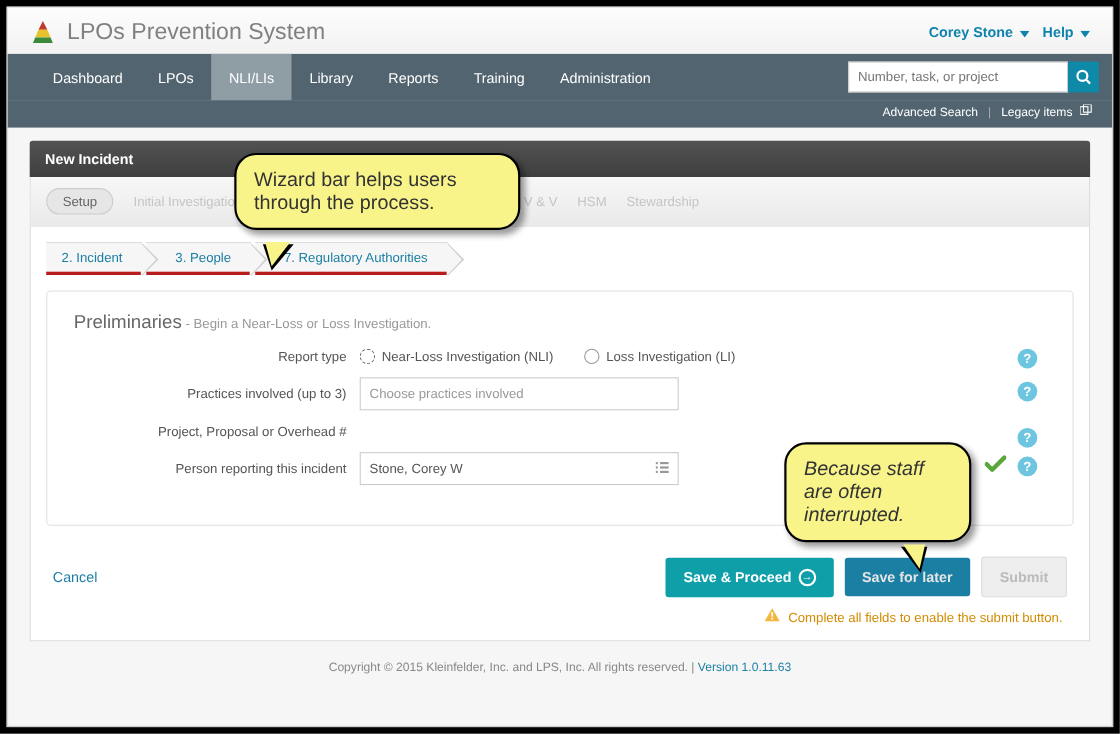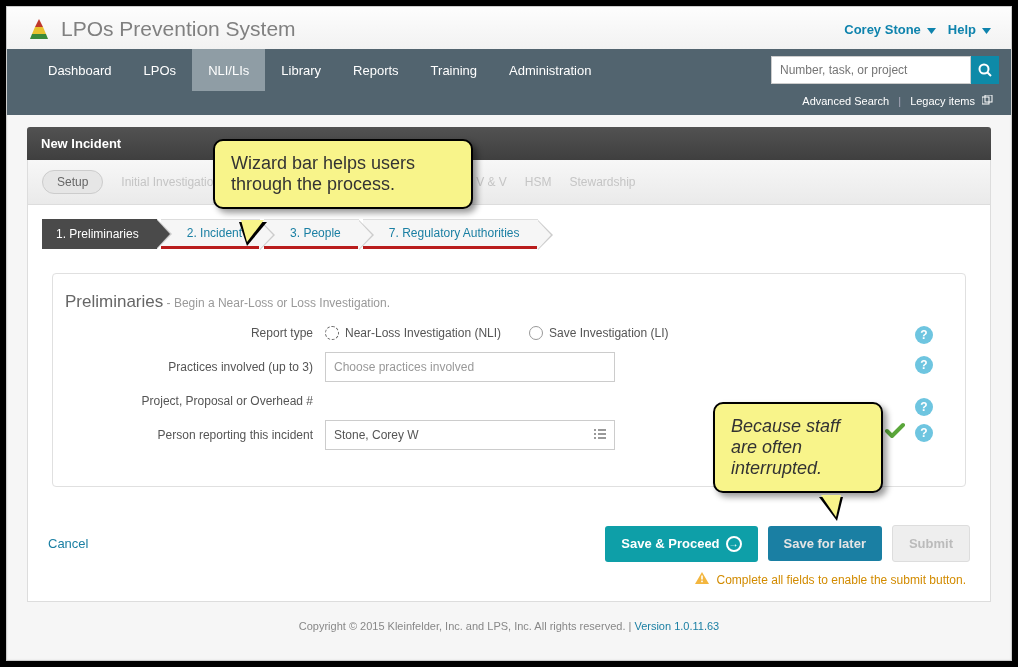--- a/index.html
+++ b/index.html
@@ -164,24 +164,24 @@
   .chev.inactive {
     background: #f6f6f6;
     color: #f6f6f6;
     border-top: 1px solid #ddd;
     border-bottom: 3px solid #b91c1c;
   }
   .chev.inactive span { color: #1a7fa3; }
   .chev:first-child { padding-left: 14px; }
   
   .form-card {
-    margin: 24px;
+    margin: 14px;
     border: 1px solid #e0e0e0;
     border-radius: 4px;
-    padding: 18px 20px 24px 12px;
+    padding: 18px 20px 24px 24px;
     position: relative;
   }
   .form-title { font-size: 17px; color: #666; margin-bottom: 14px; }
   .form-title .sub { font-size: 12px; color: #999; font-weight: normal; }
   .form-row {
     display: flex;
     align-items: center;
     margin-bottom: 12px;
   }
   .form-label {
@@ -272,21 +272,21 @@
     font-size: 11px;
     color: #888;
     padding: 10px 0;
   }
   .footer a { color: #1a7fa3; text-decoration: none; }
   
   .callout {
     position: absolute;
     background: #f8f48a;
     border: 2px solid #000;
-    border-radius: 10px;
+    border-radius: 20px;
     padding: 12px 16px;
     font-family: "Comic Sans MS", cursive, sans-serif;
     font-size: 18px;
     color: #333;
     box-shadow: 4px 4px 6px rgba(0,0,0,0.4);
     z-index: 50;
   }
   .callout-tail {
     position: absolute;
     width: 0; height: 0;
@@ -396,23 +396,20 @@
         <span class="wizard-pill">Setup</span>
         <span class="wizard-step-dis">Initial Investigation</span>
         <span class="wizard-step-dis" style="width:120px"></span>
         <span class="wizard-step-dis">Implementation</span>
         <span class="wizard-step-dis">V &amp; V</span>
         <span class="wizard-step-dis">HSM</span>
         <span class="wizard-step-dis">Stewardship</span>
       </div>
 
       <div class="substeps">
-        <div class="chev active">
-            <span>1. Preliminaries</span>
-          </div>
         <div class="chev inactive">
             <span>2. Incident</span>
           </div>
         <div class="chev inactive">
             <span>3. People</span>
           </div>
         <div class="chev inactive">
             <span>7. Regulatory Authorities</span>
           </div>
       </div>
@@ -424,21 +421,21 @@
 
         <div class="form-row" style="position:relative">
           <div class="form-label">Report type</div>
           <div class="radio-group">
             <label>
               <span class="radio-outer dotted"></span>
               <span>Near-Loss Investigation (NLI)</span>
             </label>
             <label>
               <span class="radio-outer"></span>
-              <span>Save Investigation (LI)</span>
+              <span>Loss Investigation (LI)</span>
             </label>
           </div>
           <span class="help-bubble" style="top:0">?</span>
         </div>
 
         <div class="form-row" style="position:relative">
           <div class="form-label">Practices involved (up to 3)</div>
           <div class="form-control">
             <span>Choose practices involved</span>
           </div>

